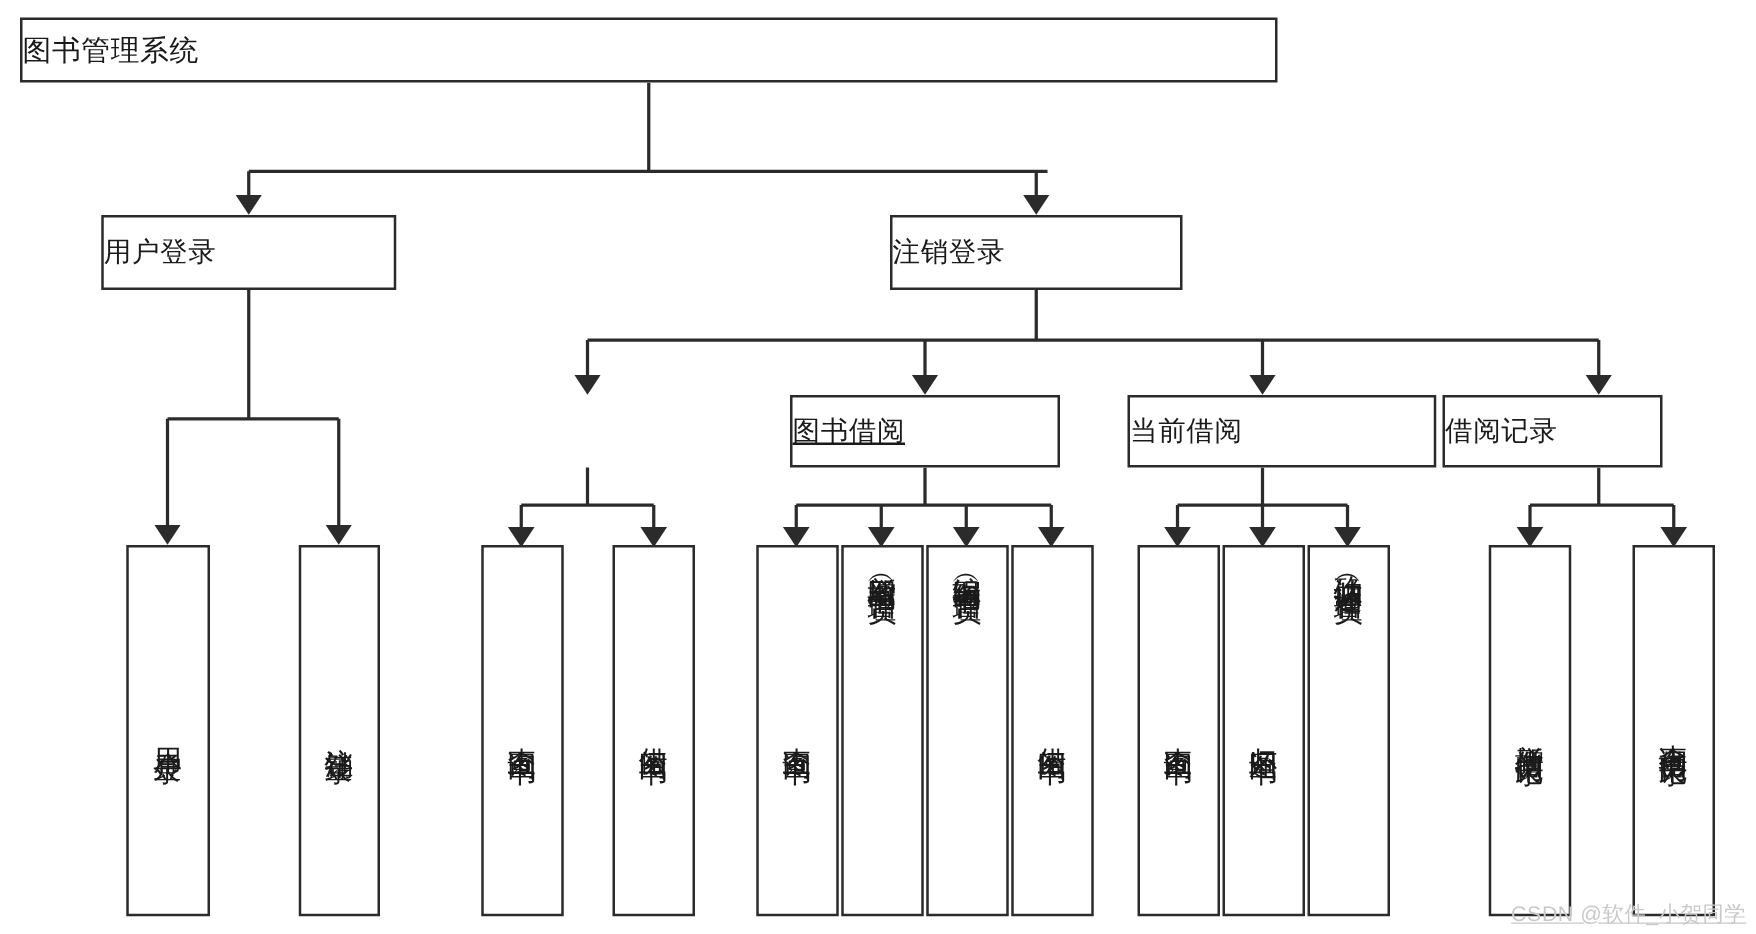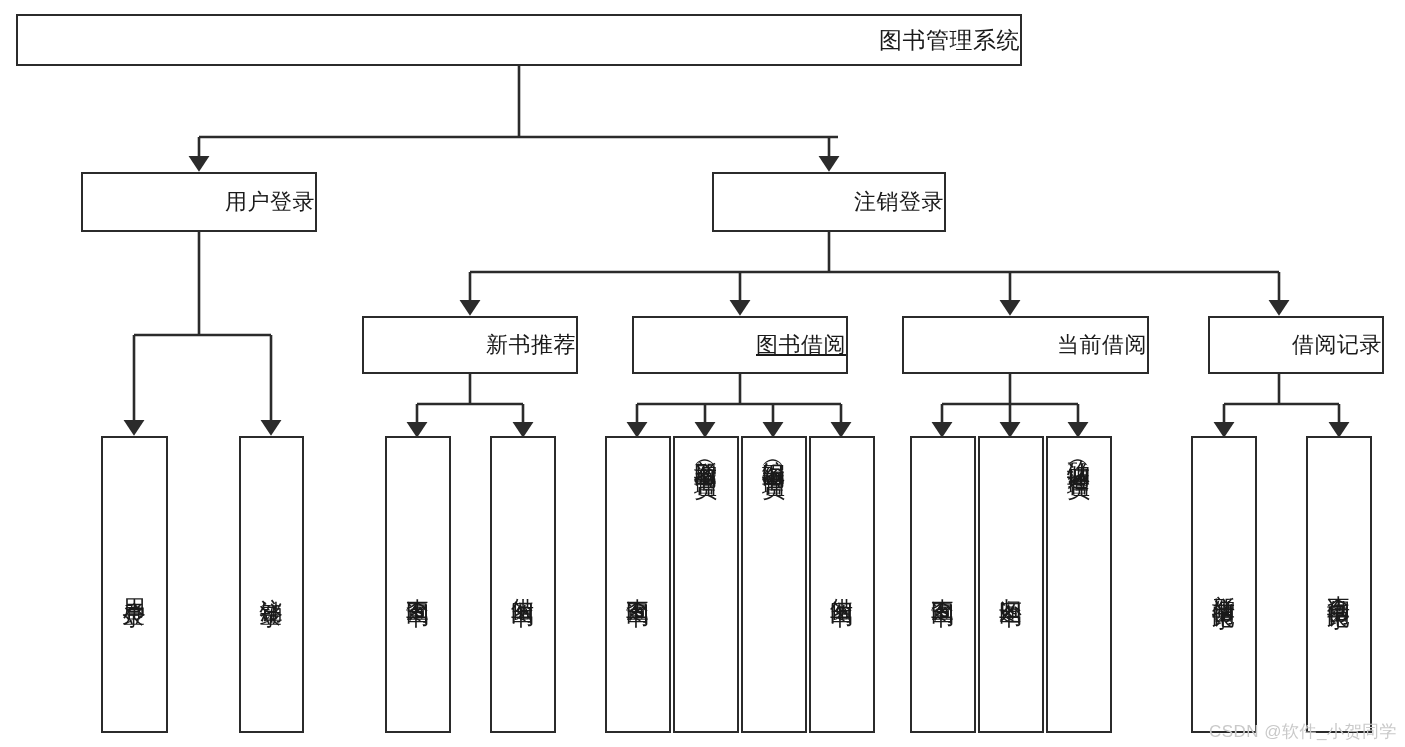--- a/index.html
+++ b/index.html
@@ -26,21 +26,21 @@
     height: 747px;
     pointer-events: none;
   }
   .node {
     position: absolute;
     box-sizing: border-box;
     border: 2.5px solid #2b2b2b;
     background: #ffffff;
     display: flex;
     align-items: center;
-    justify-content: flex-end;
+    justify-content: flex-start;
     color: #1a1a1a;
   }
   .node .label {
     display: block;
     text-align: center;
     line-height: 1.15;
     letter-spacing: 0.5px;
     white-space: nowrap;
   }
   
@@ -71,20 +71,21 @@
   }
   #watermark {
     position: absolute;
     right: 8px;
     bottom: 4px;
     font-size: 17px;
     color: #c9c9c9;
     letter-spacing: 0.5px;
     white-space: nowrap;
     user-select: none;
+    text-decoration: underline;
   }
 </style>
 </head>
 <body>
 
 <div id="diagram-canvas">
 
   <svg id="edges-layer" viewBox="0 0 1405 747" width="1405" height="747" xmlns="http://www.w3.org/2000/svg">
     <defs>
       <marker id="arrowhead" markerWidth="9" markerHeight="9" refX="3.2" refY="4.5" orient="auto" markerUnits="strokeWidth">
@@ -140,30 +141,27 @@
     <span class="label">图书管理系统</span>
   </div>
 
   <div class="node horiz" style="left:81px; top:172px; width:236px; height:60px;">
     <span class="label">用户登录</span>
   </div>
   <div class="node horiz" style="left:712px; top:172px; width:234px; height:60px;">
     <span class="label">注销登录</span>
   </div>
 
-  <div class="node horiz" style="left:362px; top:316px; width:216px; height:58px;">
-    <span class="label">新书推荐</span>
-  </div>
   <div class="node horiz" style="left:632px; top:316px; width:216px; height:58px;text-decoration:underline;">
     <span class="label">图书借阅</span>
   </div>
   <div class="node horiz" style="left:902px; top:316px; width:247px; height:58px;">
     <span class="label">当前借阅</span>
   </div>
-  <div class="node horiz" style="left:1208px; top:316px; width:176px; height:58px;padding-left:36px;">
+  <div class="node horiz" style="left:1154px; top:316px; width:176px; height:58px;">
     <span class="label">借阅记录</span>
   </div>
 
   <div class="node vert center-text" style="left:101px; top:436px; width:67px; height:297px;">
     <span class="label">用户登录</span>
   </div>
   <div class="node vert center-text" style="left:239px; top:436px; width:65px; height:297px;">
     <span class="label">注销登录</span>
   </div>
 

